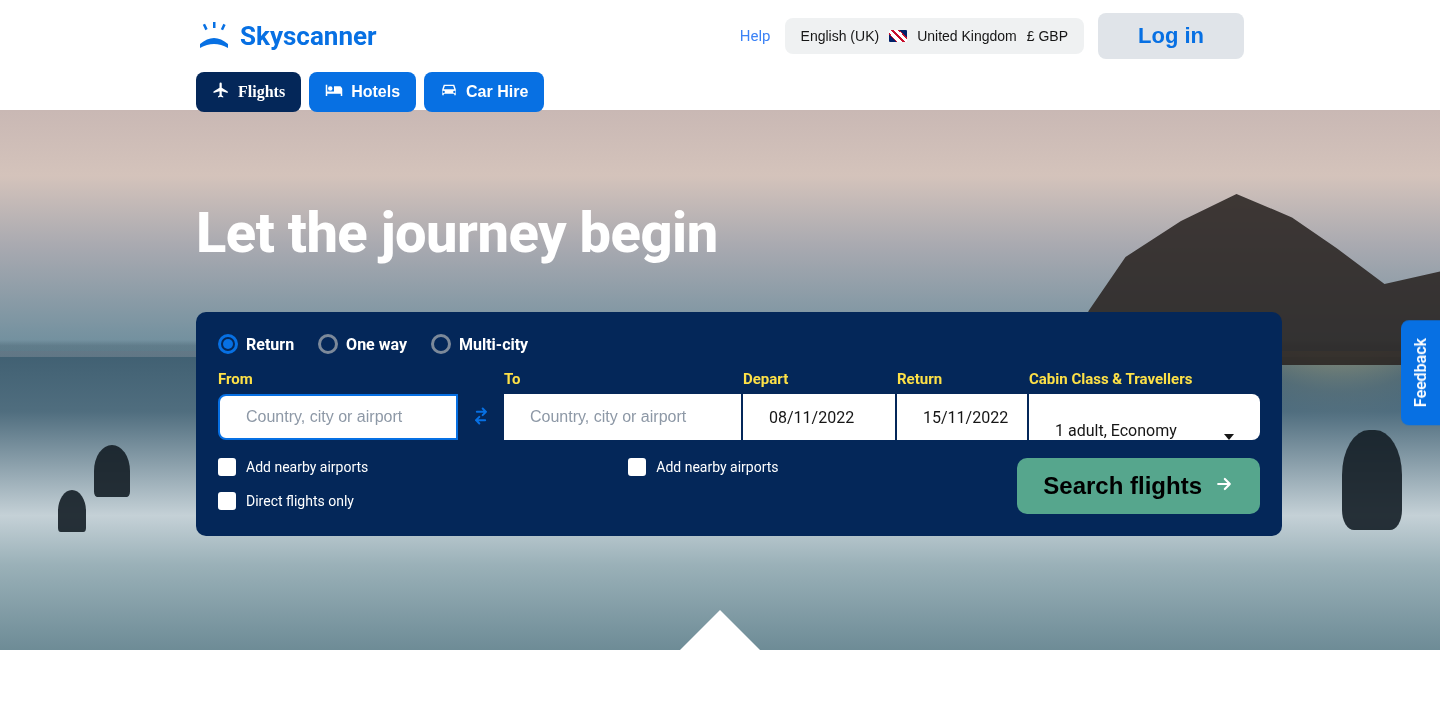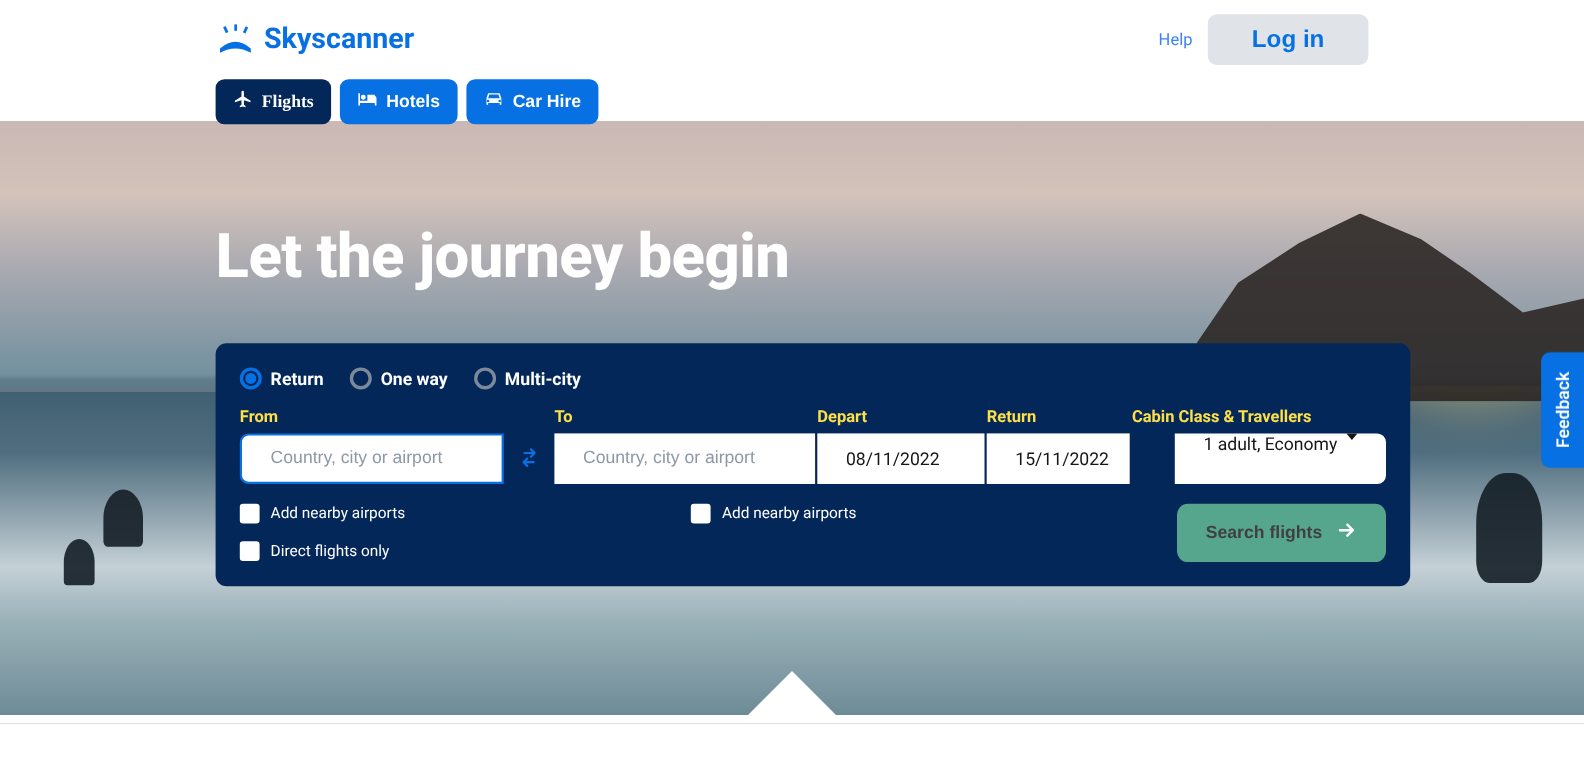--- a/index.html
+++ b/index.html
@@ -236,24 +236,23 @@
   .depart-field { width: 152px; }
   .return-field { width: 130px; }
   .date-box {
     display: flex;
     align-items: center;
   }
   .cabin-field { flex: 1; }
   .select-box {
     border-radius: 0 8px 8px 0;
     display: flex;
-    align-items: flex-start;
+    align-items: flex-end;
     justify-content: space-between;
     cursor: pointer;
-    margin-left: 39px;
   }
   .chev-down {
     width: 0; height: 0;
     border-left: 5px solid transparent;
     border-right: 5px solid transparent;
     border-top: 6px solid #161616;
   }
 
   .checkbox-row {
     display: flex;
@@ -285,22 +284,22 @@
     border-radius: 3px;
     background: #fff;
   }
   .search-btn {
     background: #5fa88a;
     background: #57a28a;
     background: rgb(72,157,128);
     background: #4b9a82;
     background: #56a48a;
     border: none;
-    color: #404040;
-    font-size: 16px;
+    color: #000000;
+    font-size: 24px;
     font-weight: 700;
     padding: 14px 26px;
     border-radius: 10px;
     display: flex;
     align-items: center;
     gap: 12px;
     cursor: pointer;
   }
   .search-btn { background:#4da38b; }
   .search-btn { background:#55ac92; }
@@ -345,20 +344,26 @@
           <path d="M4 22 Q18 10 32 22 L32 26 Q18 18 4 26 Z" fill="#0770e3"></path>
           <rect x="17" y="0" width="2.5" height="6" fill="#0770e3"></rect>
           <rect x="8" y="2" width="2.5" height="6" fill="#0770e3" transform="rotate(-25 9 5)"></rect>
           <rect x="26" y="2" width="2.5" height="6" fill="#0770e3" transform="rotate(25 27 5)"></rect>
         </svg>
       </span>
       <span>Skyscanner</span>
     </a>
     <div class="header-right">
       <a class="help-link">Help</a>
+      <button class="region-btn">
+        <span>English (UK)</span>
+        <span class="flag"></span>
+        <span>United Kingdom</span>
+        <span>£ GBP</span>
+      </button>
       <button class="login-btn">Log in</button>
     </div>
   </div>
   <div class="nav-tabs">
     <button class="nav-tab active">
       <span>
         <svg viewBox="0 0 24 24">
             <path d="M21 16v-2l-8-5V3.5a1.5 1.5 0 0 0-3 0V9l-8 5v2l8-2.5V19l-2 1.5V22l3.5-1 3.5 1v-1.5L13 19v-5.5l8 2.5z"></path>
           </svg>
       </span>

